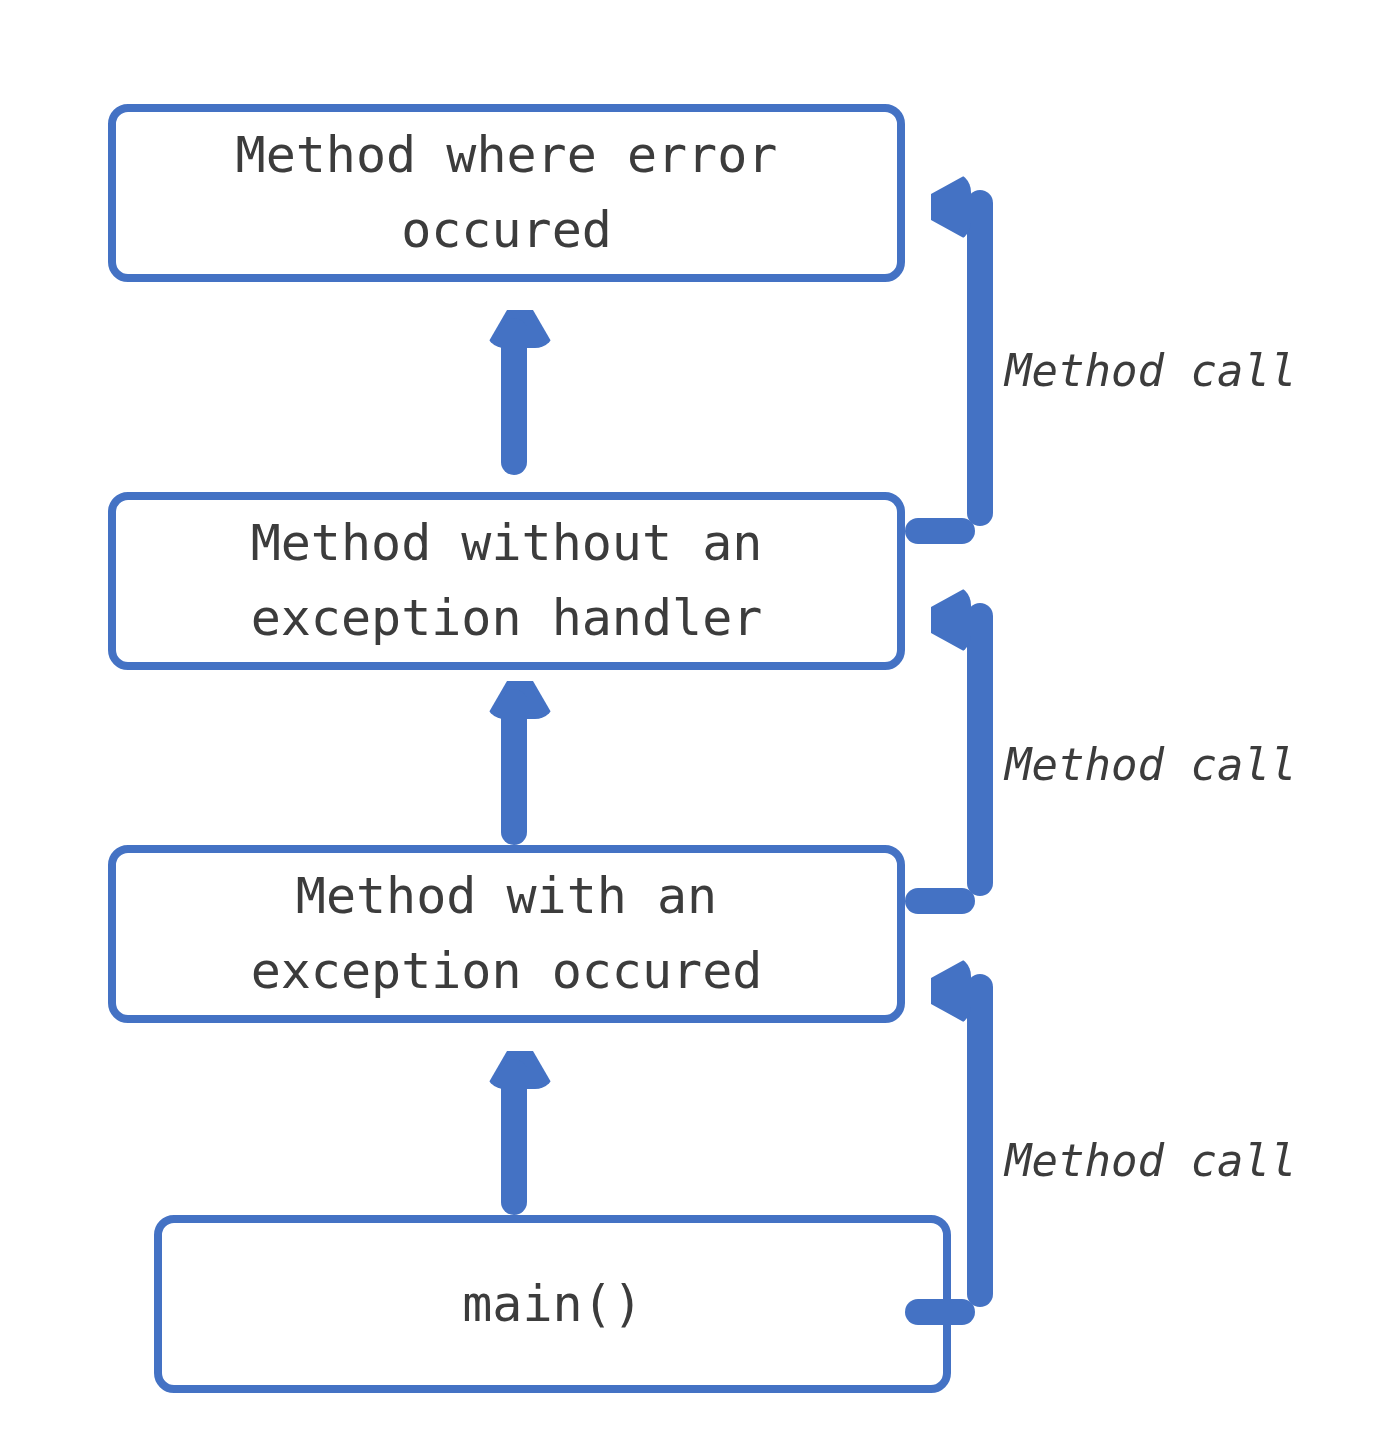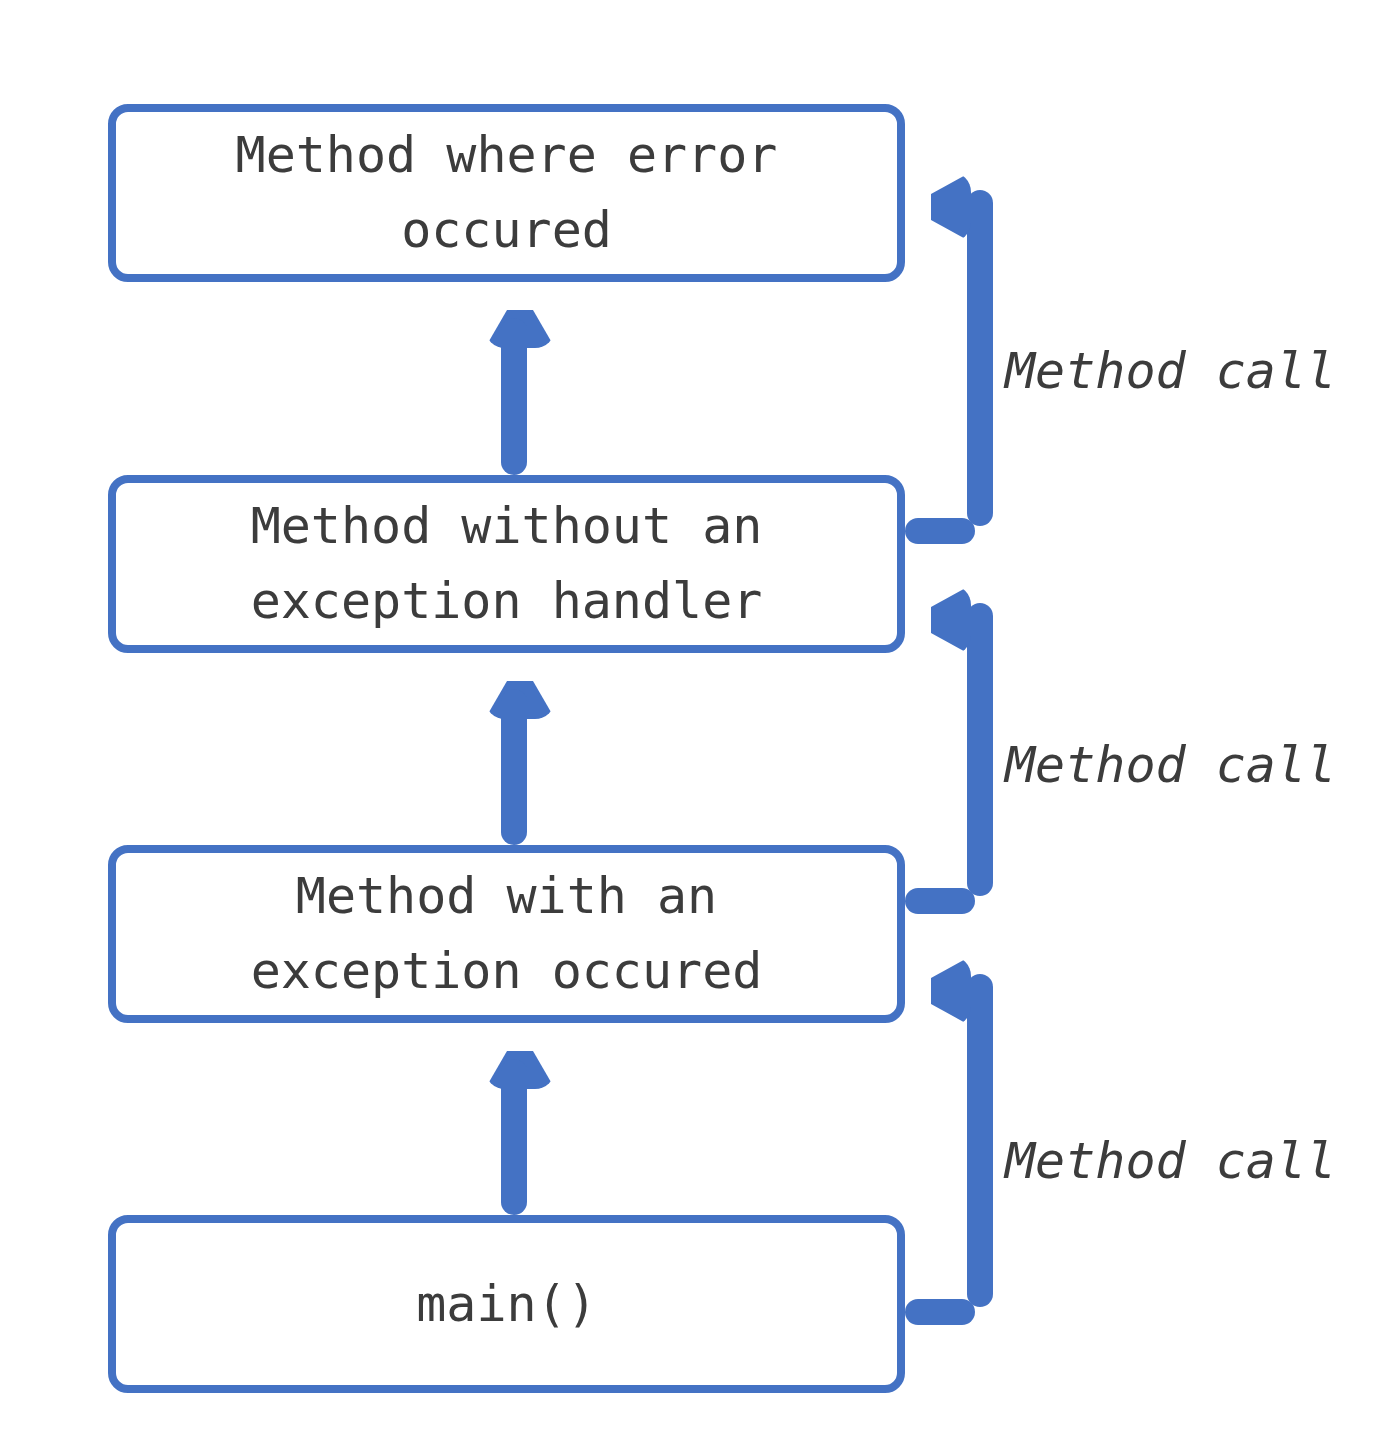--- a/index.html
+++ b/index.html
@@ -28,23 +28,23 @@
     display: flex;
     align-items: center;
     justify-content: center;
     text-align: center;
     white-space: pre-line;
     font-size: 50px;
     line-height: 75px;
     color: var(--text);
   }
   .box1 { top: 78px; }
-  .box2 { top: 449px; }
+  .box2 { top: 466px; }
   .box3 { top: 819px; }
-  .box4 { top: 1189px; }
+  .box4 { top: 1189px; margin-left: 46px; }
 
   
   .ushaft {
     position: absolute;
     left: 475px;
     width: 12px;
     background: var(--line);
   }
   .uhead {
     position: absolute;
@@ -82,21 +82,21 @@
   
   .c3-out   { left: 879px; top: 1273px; width: 70px; }
   .c3-riser { left: 941px; top: 948px; height: 333px; }
   .c3-in    { left: 919px; top: 948px; width: 22px; }
   .c3-head  { top: 930px; }
 
   
   .call-label {
     position: absolute;
     left: 966px;
-    font-size: 50px;
+    font-size: 44px;
     line-height: 52px;
     font-style: italic;
     color: var(--text);
     white-space: nowrap;
   }
   .cl1 { top: 306px; }
   .cl2 { top: 700px; }
   .cl3 { top: 1096px; }
 </style>
 </head>

